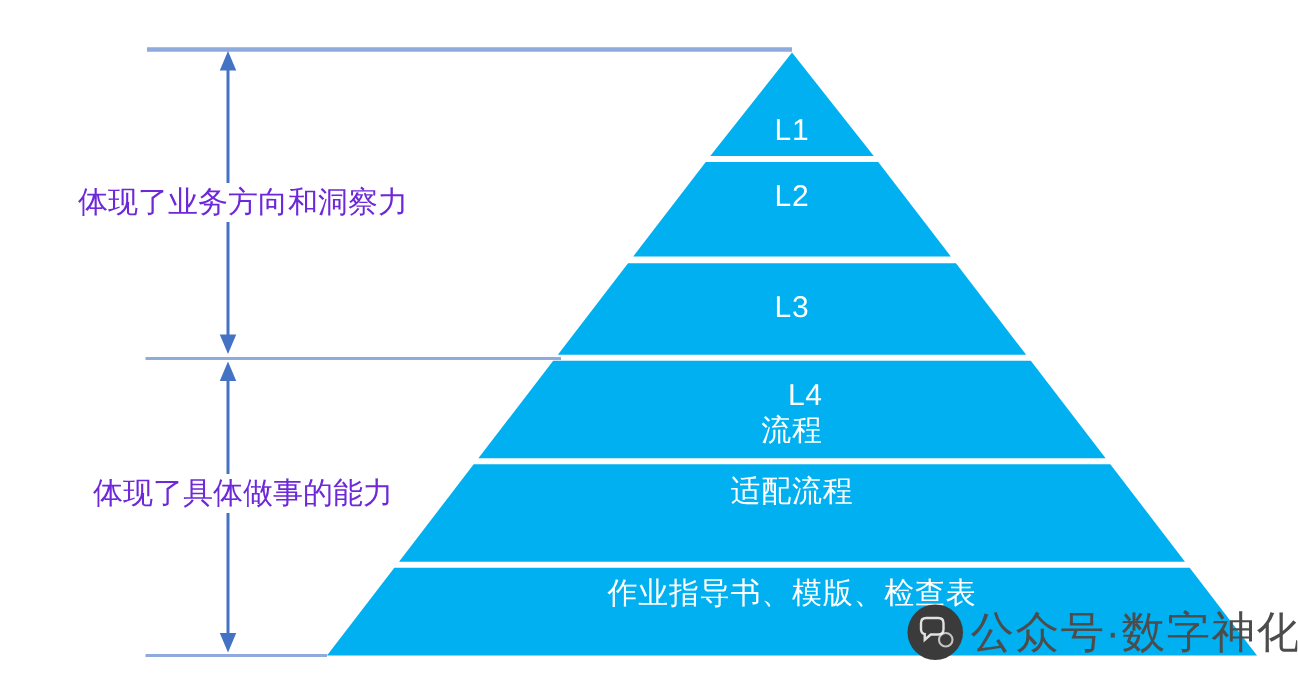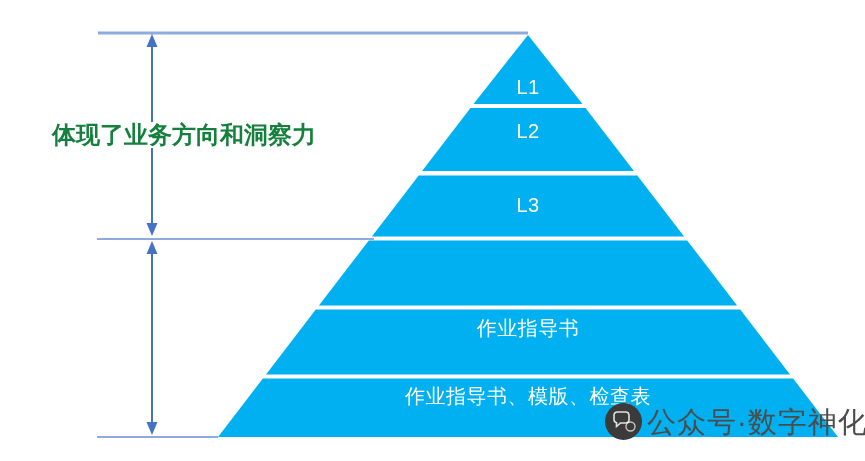--- a/index.html
+++ b/index.html
@@ -7,22 +7,22 @@
     position:relative; width:865px; height:461px; overflow:hidden;
     background:#fff; font-family:"Liberation Sans", sans-serif;
   }
   svg.layer { position:absolute; left:0; top:0; }
   .lvl {
     position:absolute; left:528px; transform:translateX(-50%);
     text-align:right; color:#ffffff; font-size:20px; line-height:23px;
     white-space:nowrap; letter-spacing:0.5px;
   }
   .grp-label {
-    position:absolute; background:#ffffff; color:#15803d;
-    font-size:24px; line-height:24px; padding:1px 5px; white-space:nowrap;font-weight:bold;
+    position:absolute; background:#ffffff; color:#6d28d9;
+    font-size:20px; line-height:24px; padding:1px 5px; white-space:nowrap;
   }
   .watermark {
     position:absolute; left:604px; top:402px;
     display:flex; align-items:center; gap:4px;
   }
   .wm-text {
     color:#4c4c4c; font-size:29px; line-height:38px;
     white-space:nowrap; letter-spacing:1px;
   }
 </style>
@@ -59,28 +59,33 @@
 
   <div class="lvl" style="top:76px">
     <div>L1</div>
   </div>
   <div class="lvl" style="top:120px">
     <div>L2</div>
   </div>
   <div class="lvl" style="top:194px">
     <div>L3</div>
   </div>
+  <div class="lvl" style="top:253px">
+    <div>L4</div>
+    <div>流程</div>
+  </div>
   <div class="lvl" style="top:317px">
-    <div>作业指导书</div>
+    <div>适配流程</div>
   </div>
   <div class="lvl" style="top:385px">
     <div>作业指导书、模版、检查表</div>
   </div>
 
   <div class="grp-label" style="left:47px; top:122px">体现了业务方向和洞察力</div>
+  <div class="grp-label" style="left:57px; top:316px">体现了具体做事的能力</div>
 
   <div class="watermark">
     <svg width="39" height="39" viewBox="0 0 39 39">
       <circle cx="19.5" cy="19.5" r="18.5" fill="#3B3B3B"></circle>
       <path d="M10 13.5 q0-3.5 3.5-3.5 h8 q3.5 0 3.5 3.5 v4 q0 3.5 -3.5 3.5 h-5 l-4 3.5 v-3.8 q-2.5-0.6-2.5-3.2 z" fill="none" stroke="#ffffff" stroke-width="1.6" opacity="0.85"></path>
       <circle cx="26.5" cy="24.5" r="4.5" fill="none" stroke="#ffffff" stroke-width="1.4" opacity="0.7"></circle>
     </svg>
     <span class="wm-text">公众号·数字神化</span>
   </div>
 

